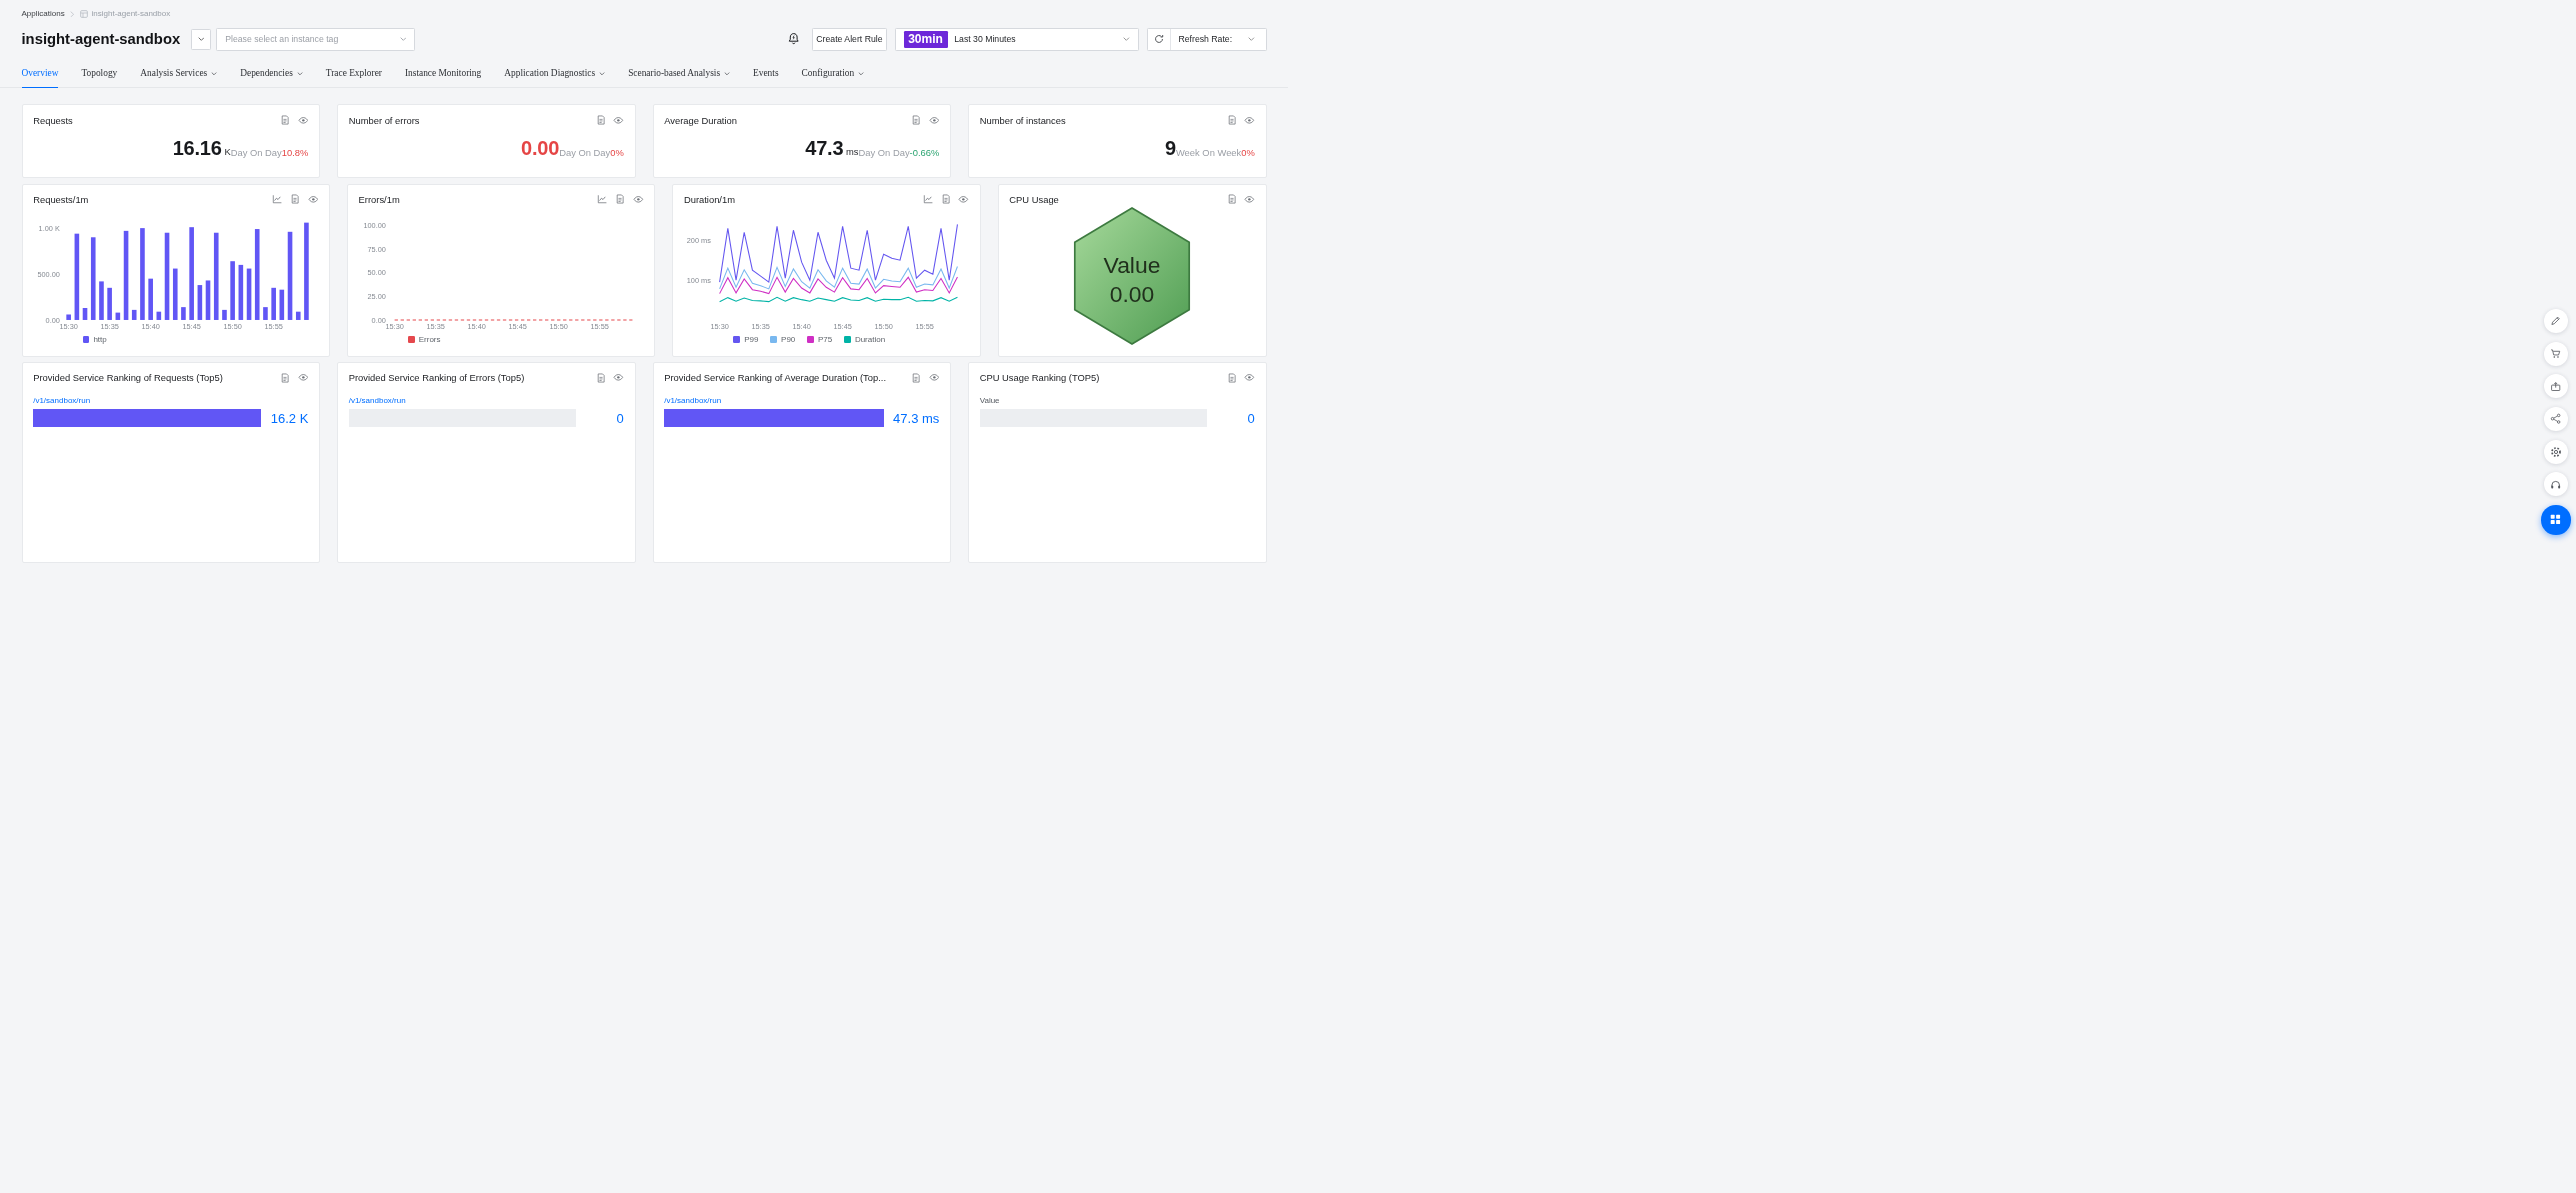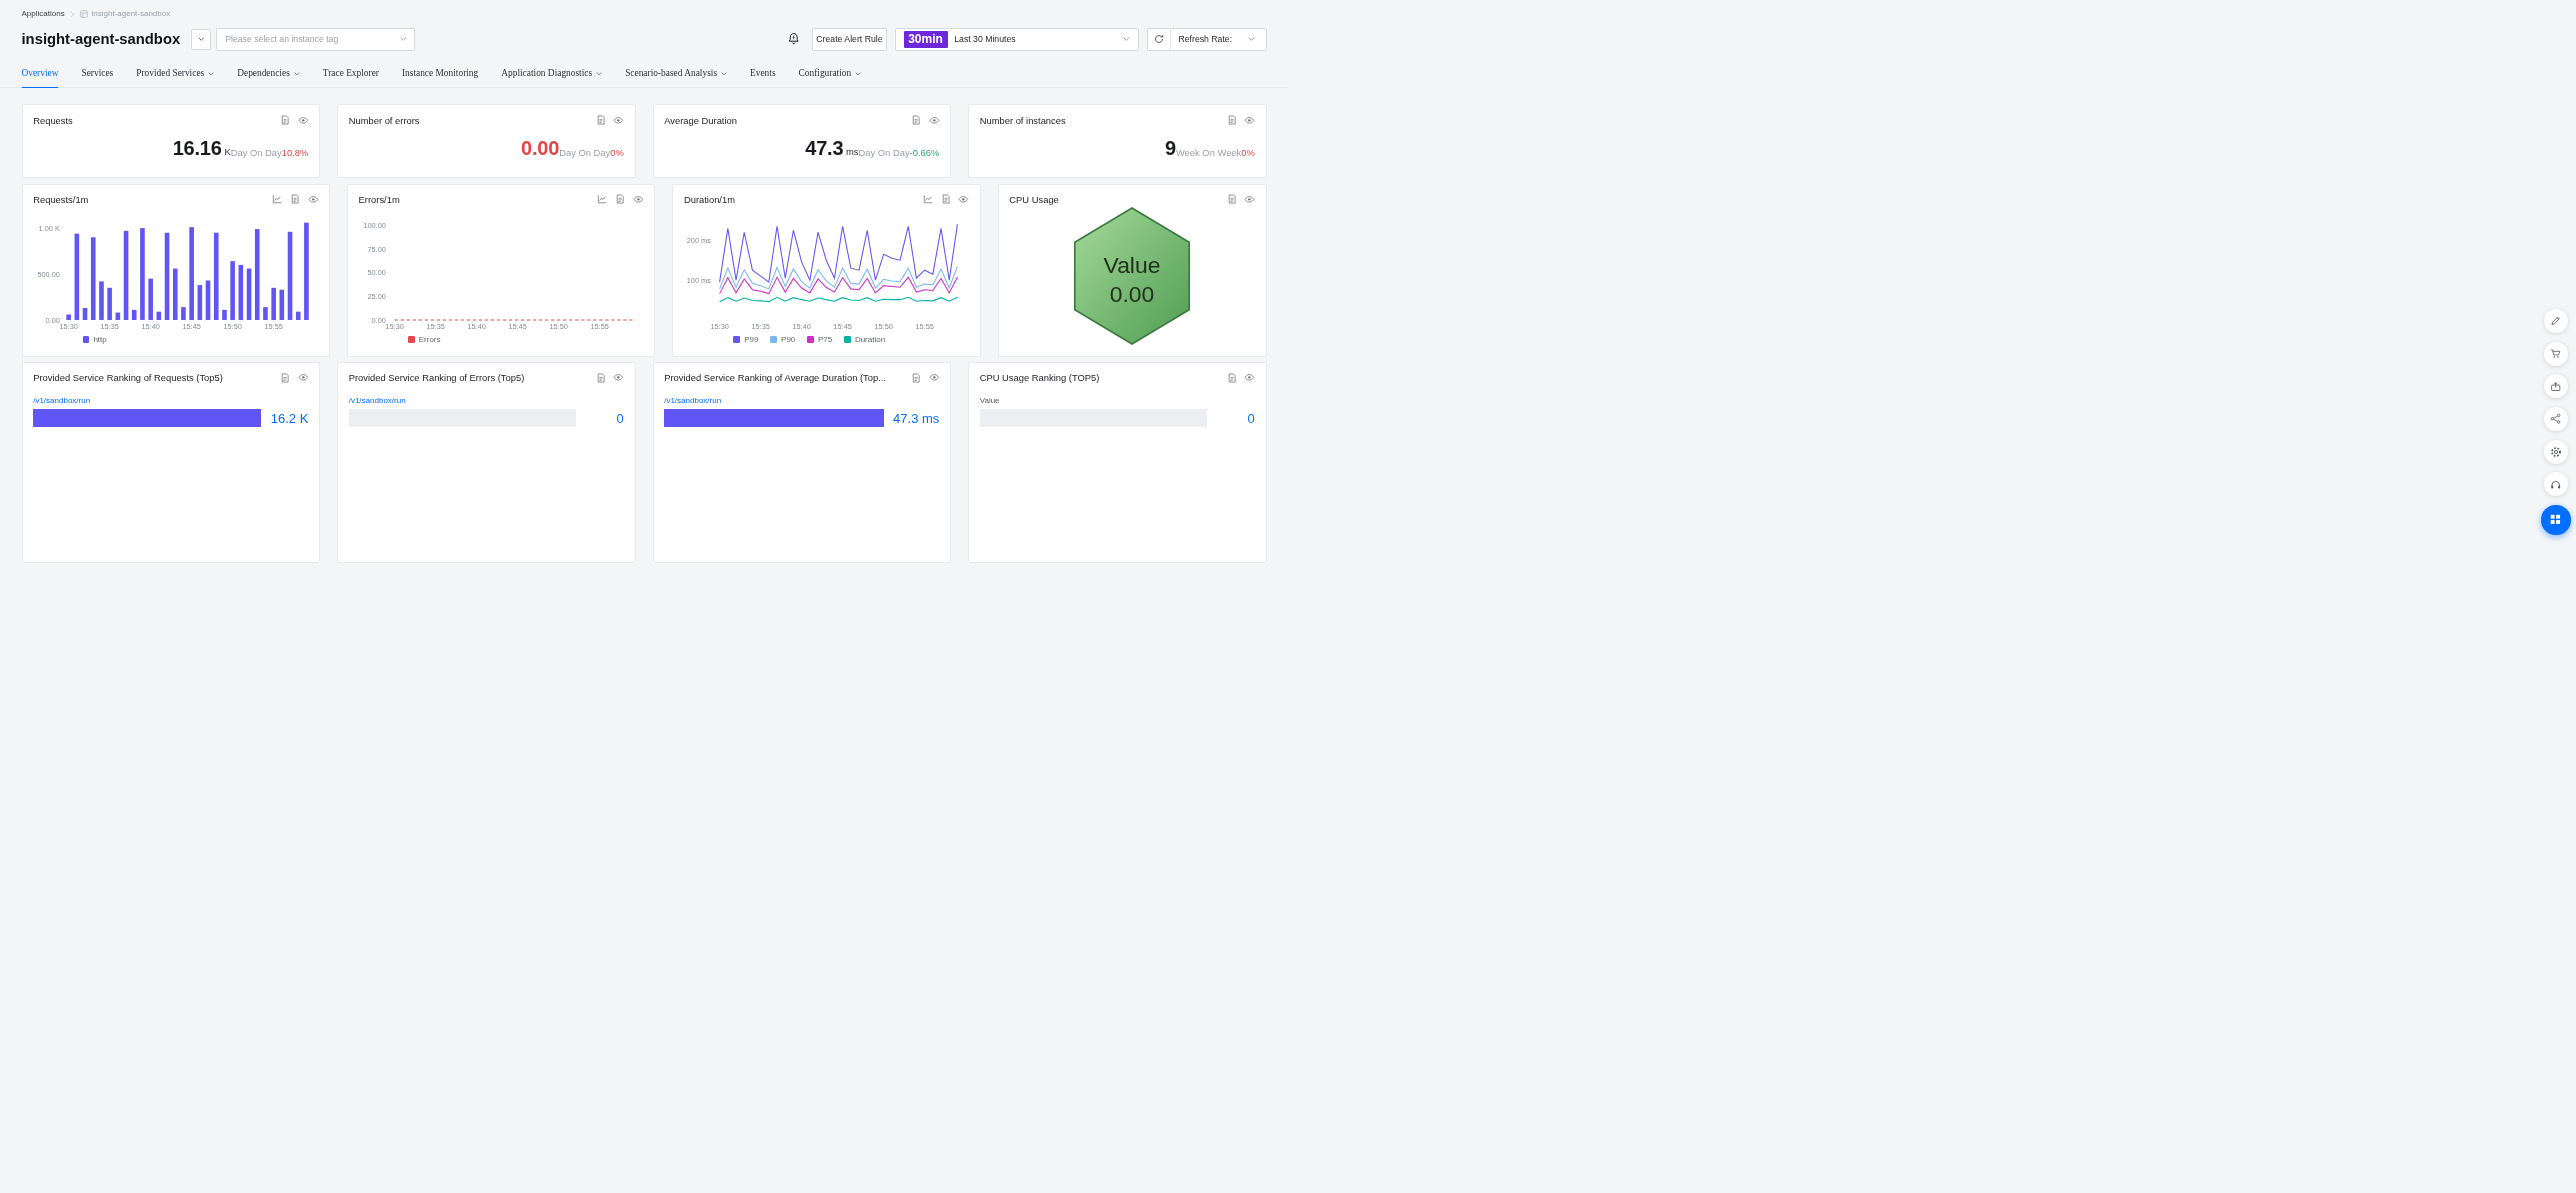--- a/index.html
+++ b/index.html
@@ -145,23 +145,23 @@
         <svg width="6.7" height="4" viewBox="0 0 10 6">
             <path d="M1 1l4 4 4-4" fill="none" stroke="#888" stroke-width="1.3"></path>
           </svg>
       </span>
     </span>
   </span>
 </div>
 
 <div class="nav">
   <span class="tab active">Overview</span>
-  <span class="tab">Services</span>
+  <span class="tab">Topology</span>
   <span class="tab">
-    <span>Provided Services</span>
+    <span>Analysis Services</span>
     <svg width="6" height="3.4" viewBox="0 0 10 6">
         <path d="M1 1l4 4 4-4" fill="none" stroke="#55585d" stroke-width="1.4"></path>
       </svg>
   </span>
   <span class="tab">
     <span>Dependencies</span>
     <svg width="6" height="3.4" viewBox="0 0 10 6">
         <path d="M1 1l4 4 4-4" fill="none" stroke="#55585d" stroke-width="1.4"></path>
       </svg>
   </span>

